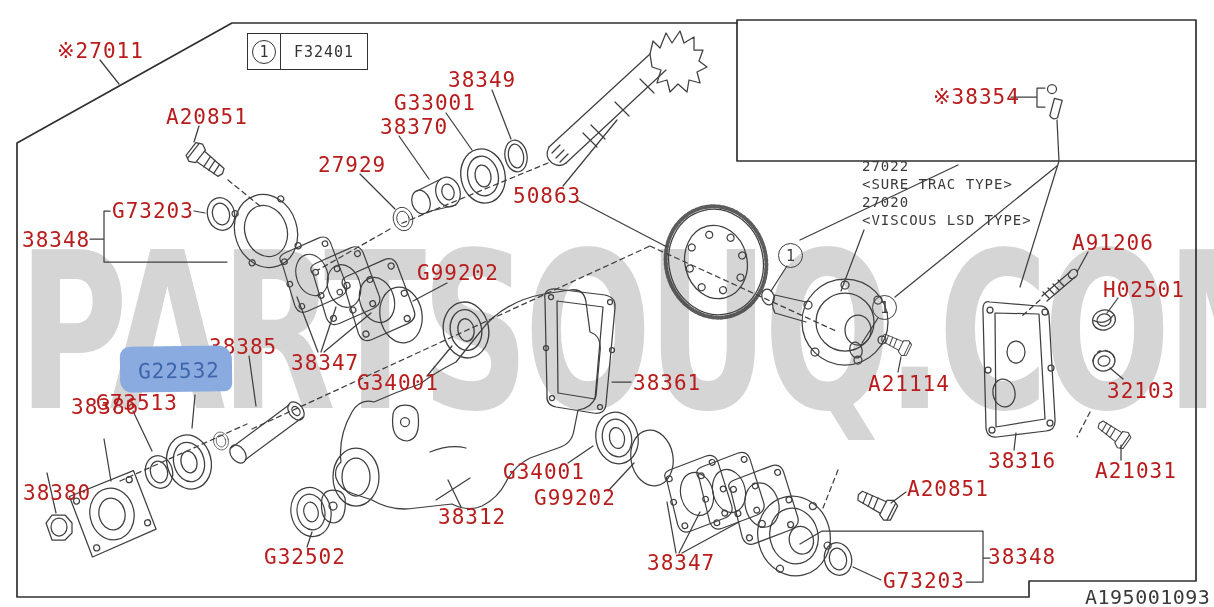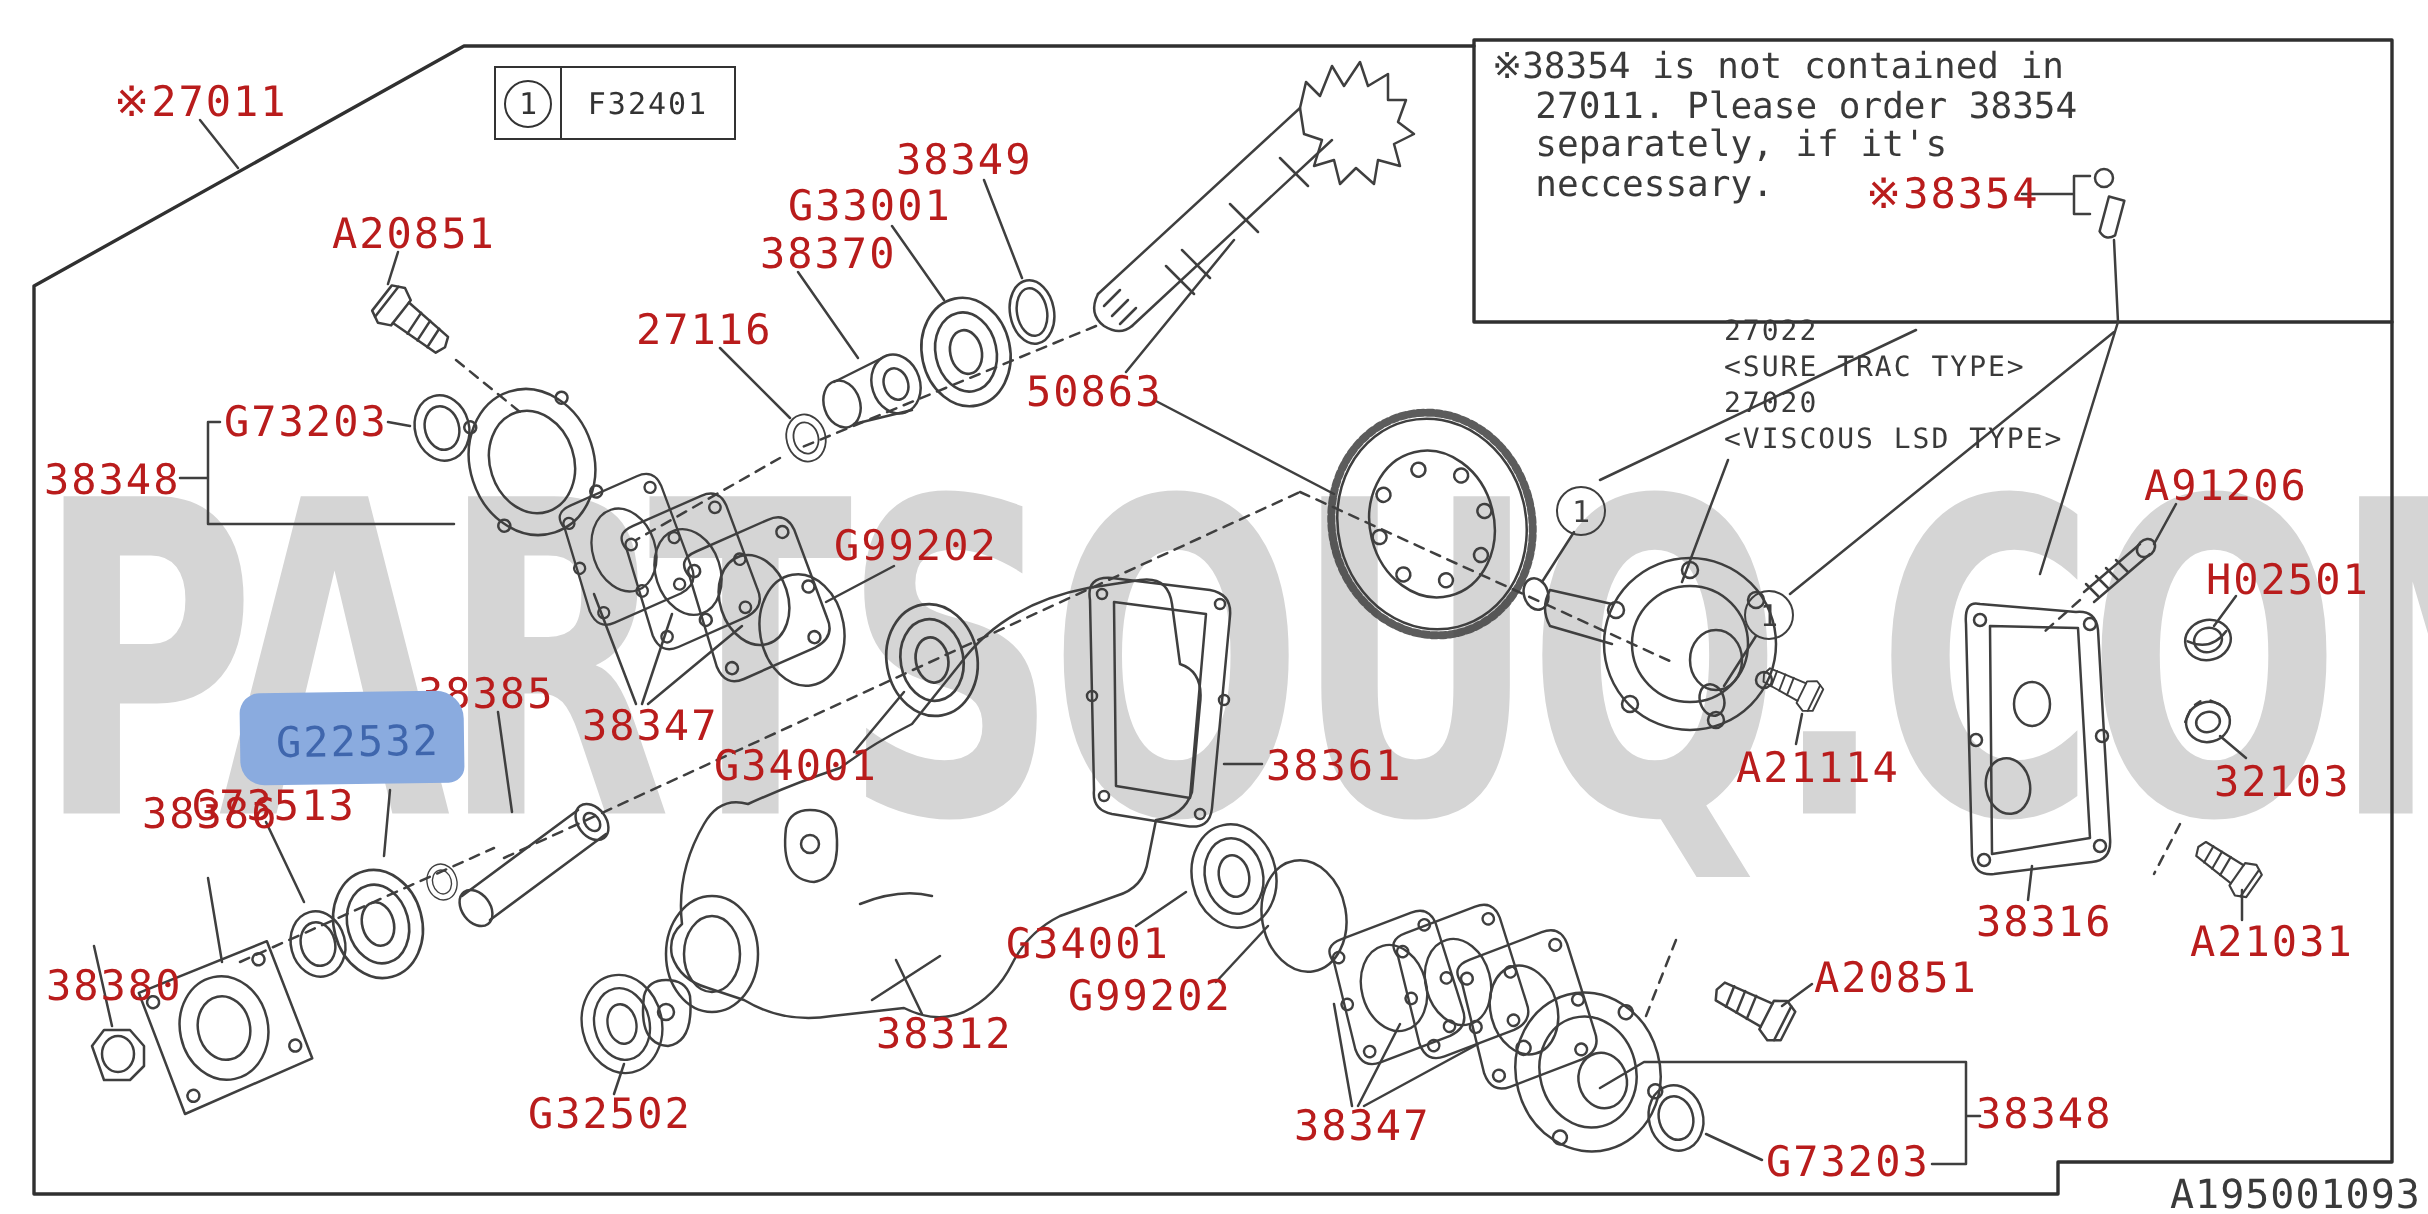--- a/index.html
+++ b/index.html
@@ -303,36 +303,32 @@
     </g>
   </svg>
 
   <div id="legend-box">
     <div id="legend-circle-cell">
       <span id="legend-circle">1</span>
     </div>
     <span id="legend-text">F32401</span>
   </div>
 
-  <div id="note-text">※38354 is not contained in
-  27011. Please order 38354
-  separately, if it's
-  neccessary.</div>
   <div id="type-block">27022
 &lt;SURE TRAC TYPE&gt;
 27020
 &lt;VISCOUS LSD TYPE&gt;</div>
   <div id="drawing-number">A195001093</div>
 
   <div id="labels-layer">
       <div class="part-label" style="left: 57px; top: 40px;">※27011</div>
       <div class="part-label" style="left: 166px; top: 106px;">A20851</div>
       <div class="part-label" style="left: 112px; top: 200px;">G73203</div>
       <div class="part-label" style="left: 22px; top: 229px;">38348</div>
-      <div class="part-label" style="left: 318px; top: 154px;">27116</div>
+      <div class="part-label" style="left: 318px; top: 154px;">27929</div>
       <div class="part-label" style="left: 380px; top: 116px;">38370</div>
       <div class="part-label" style="left: 394px; top: 92px;">G33001</div>
       <div class="part-label" style="left: 448px; top: 69px;">38349</div>
       <div class="part-label" style="left: 513px; top: 185px;">50863</div>
       <div class="part-label" style="left: 417px; top: 262px;">G99202</div>
       <div class="part-label" style="left: 209px; top: 336px;">38385</div>
       <div class="part-label highlighted" style="left: 138px; top: 360px; background: rgb(138, 171, 223); color: rgb(63, 102, 173);">G22532</div>
       <div class="part-label" style="left: 96px; top: 392px;">G73513</div>
       <div class="part-label" style="left: 71px; top: 396px;">38386</div>
       <div class="part-label" style="left: 23px; top: 454px; margin-top: 28px;">38380</div>

